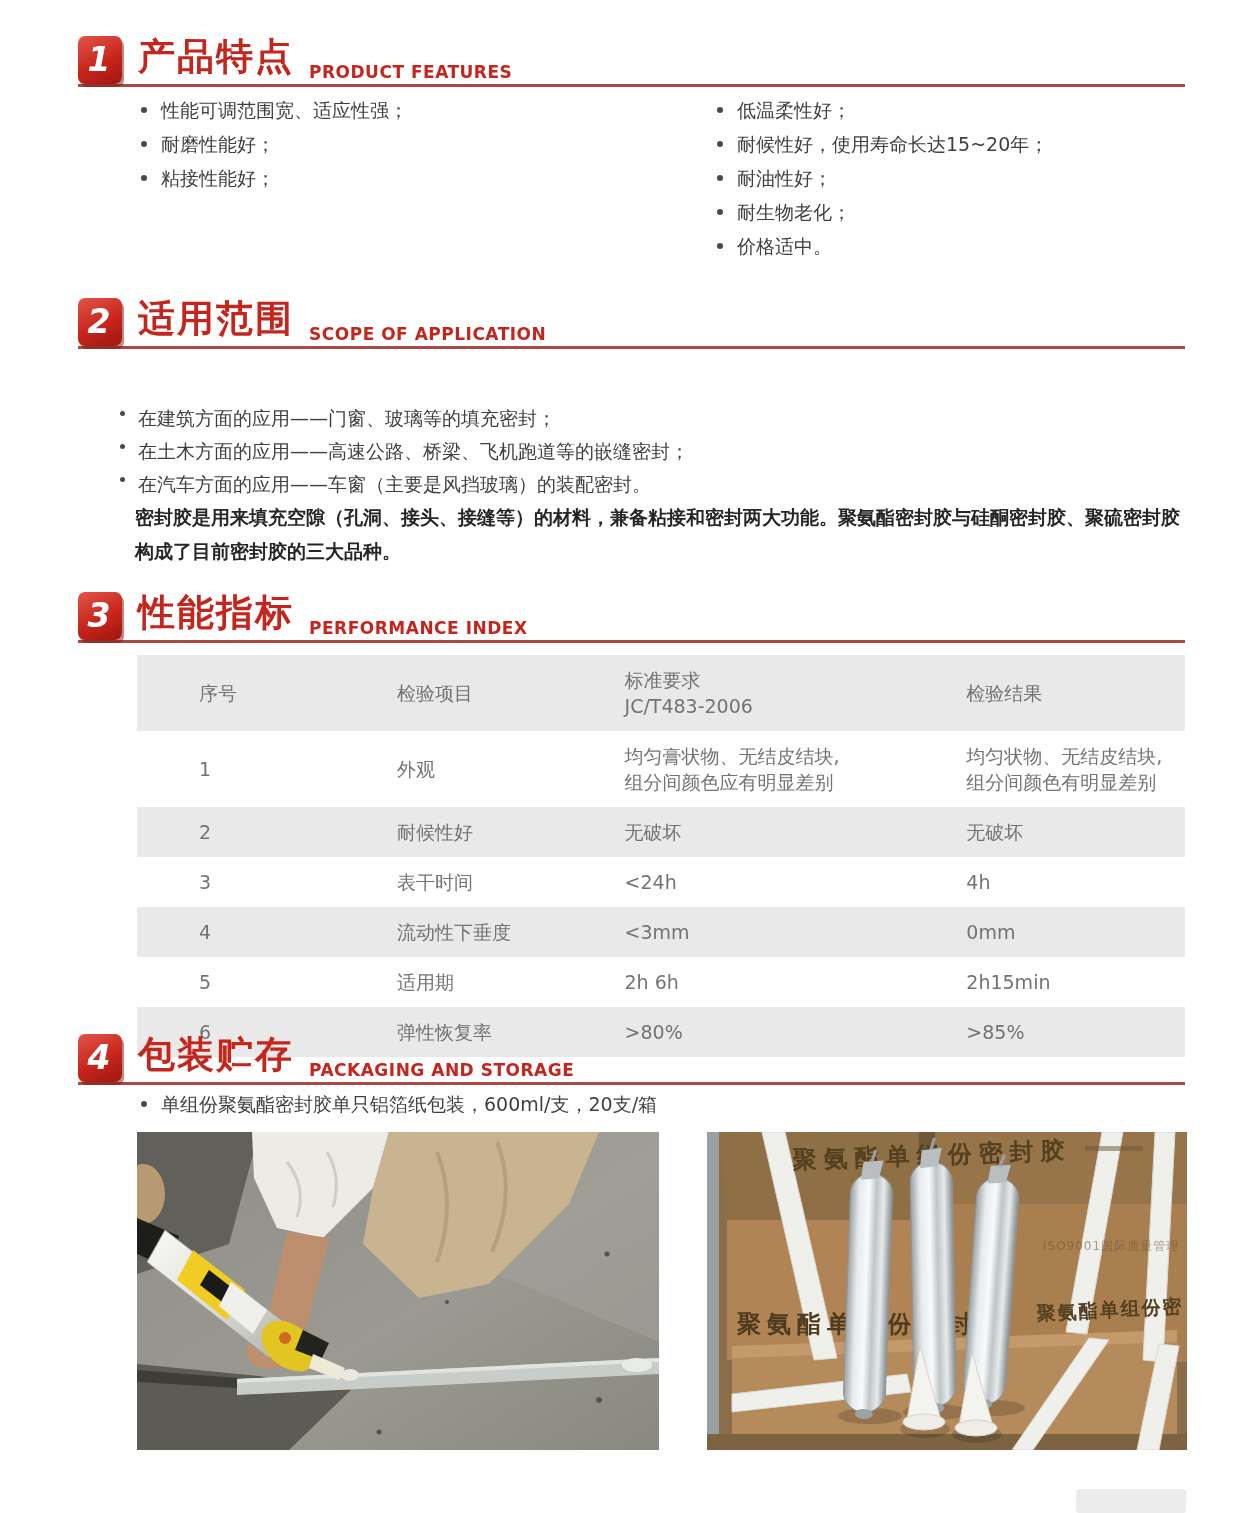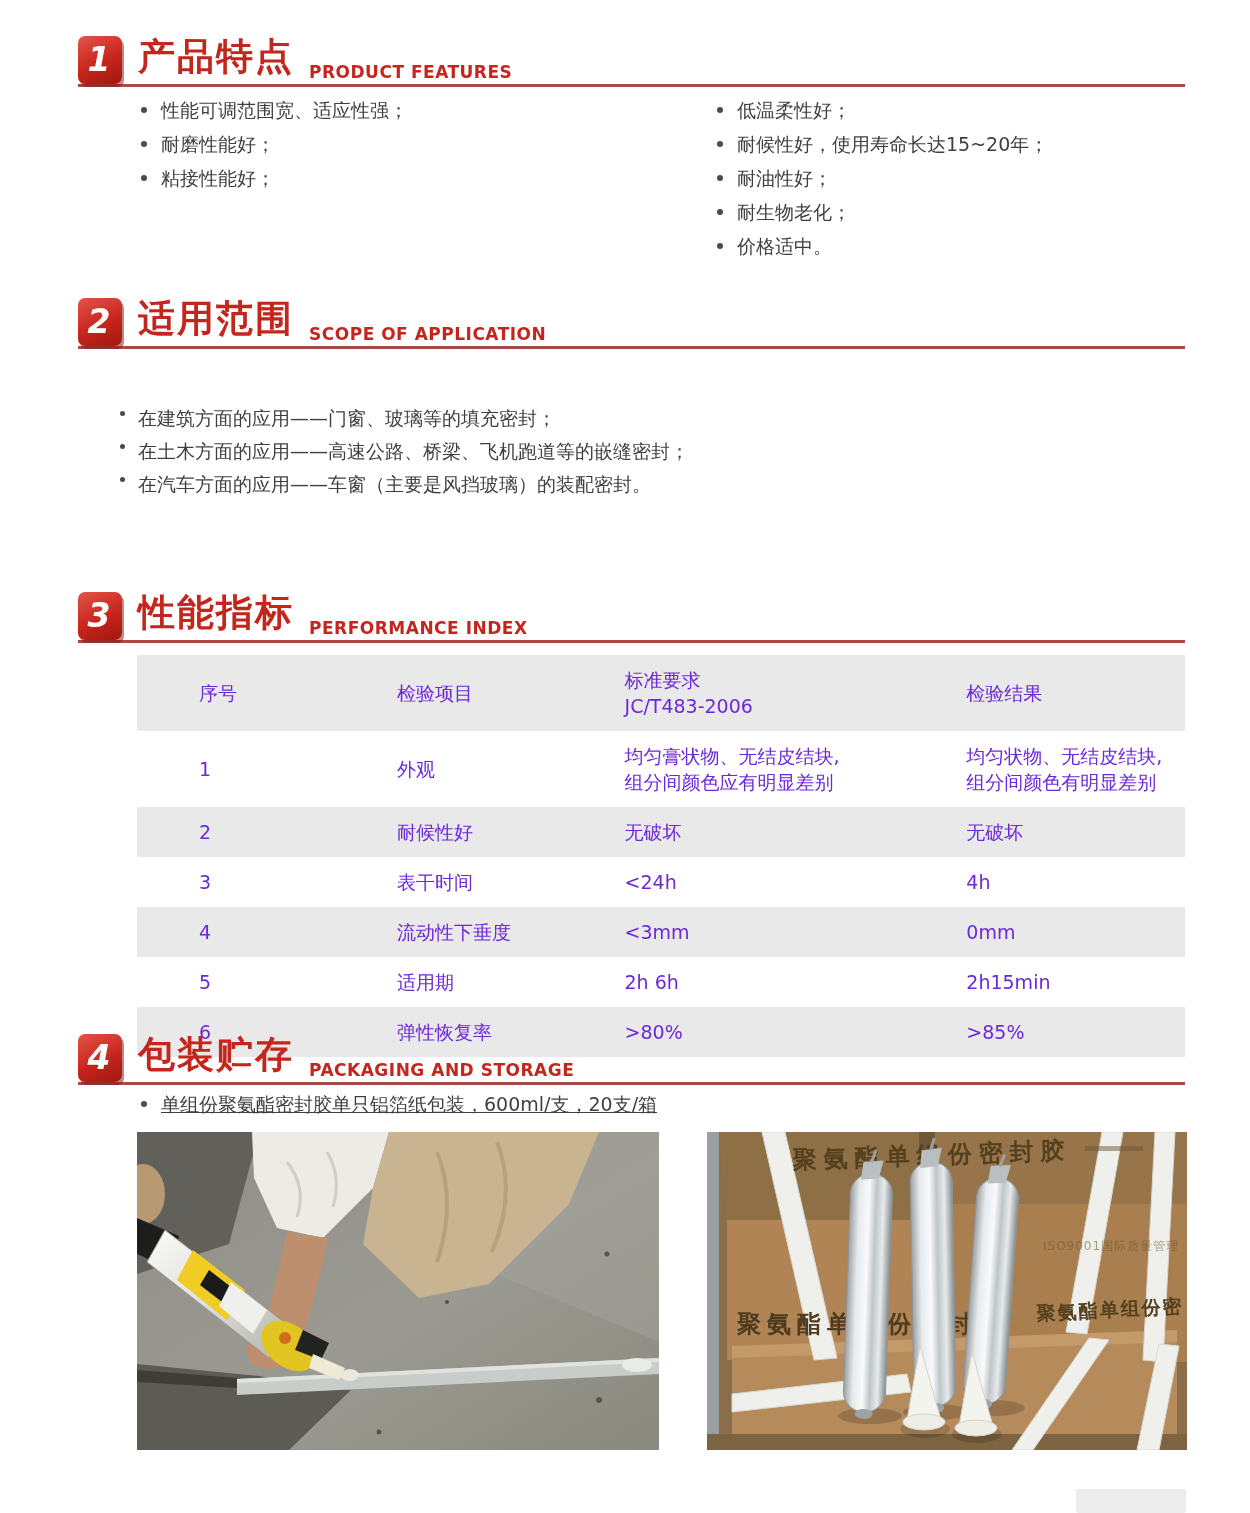--- a/index.html
+++ b/index.html
@@ -26,32 +26,32 @@
   .blist.small-dot li::before{left:0;top:5px;width:5px;height:5px;}
 
   .bold-text{font-weight:700;color:#262626;}
 
   
   .sec2-intro{position:absolute;left:135px;top:372px;font-size:19px;}
   .sec2-list{position:absolute;left:120px;top:406px;width:1070px;}
   .sec2-para{position:absolute;left:135px;top:500px;width:1050px;font-size:19px;line-height:34px;}
 
   
-  .perf-table{position:absolute;left:137px;top:655px;width:1048px;border-collapse:collapse;font-size:19px;color:#6d28d9;}
+  .perf-table{position:absolute;left:137px;top:655px;width:1048px;border-collapse:collapse;font-size:19px;color:#737373;}
   .perf-table td{vertical-align:middle;padding-top:12px;padding-bottom:12px;}
   .perf-table tr.stripe{background:#e9e9e9;}
   .perf-table .c1{width:203px;padding-left:62px;}
   .perf-table .c2{width:232px;padding-left:30px;}
   .perf-table .c3{width:363px;padding-left:36px;}
   .perf-table .c4{width:250px;padding-left:33px;}
   .perf-table span{display:block;line-height:26px;}
   .perf-table span:empty{display:none;}
 
   
-  .sec4-list{position:absolute;left:138px;top:1092px;width:900px;text-decoration:underline;}
+  .sec4-list{position:absolute;left:138px;top:1092px;width:900px;}
   .photo{position:absolute;top:1132px;height:318px;}
   .photo svg{display:block;}
   #photo-left{left:137px;width:522px;}
   #photo-right{left:707px;width:480px;}
   .artifact{position:absolute;left:1076px;top:1489px;width:110px;height:24px;background:#e2e2e2;opacity:.65;border-radius:3px;}
 </style>
 </head>
 <body>
 
 <div class="page">
@@ -89,20 +89,21 @@
       <span class="title-cn">适用范围</span>
       <span class="title-en">SCOPE OF APPLICATION</span>
     </div>
   </div>
 
   <ul class="blist small-dot sec2-list">
     <li><span>在建筑方面的应用——门窗、玻璃等的填充密封；</span></li>
     <li><span>在土木方面的应用——高速公路、桥梁、飞机跑道等的嵌缝密封；</span></li>
     <li><span>在汽车方面的应用——车窗（主要是风挡玻璃）的装配密封。</span></li>
   </ul>
+  <div class="sec2-para bold-text">密封胶是用来填充空隙（孔洞、接头、接缝等）的材料，兼备粘接和密封两大功能。聚氨酯密封胶与硅酮密封胶、聚硫密封胶构成了目前密封胶的三大品种。</div>
 
   <div class="sec-head" style="top:594px">
     <div class="rule"></div>
     <div class="num-box">
       <span class="num">3</span>
     </div>
     <div class="titles">
       <span class="title-cn">性能指标</span>
       <span class="title-en">PERFORMANCE INDEX</span>
     </div>

